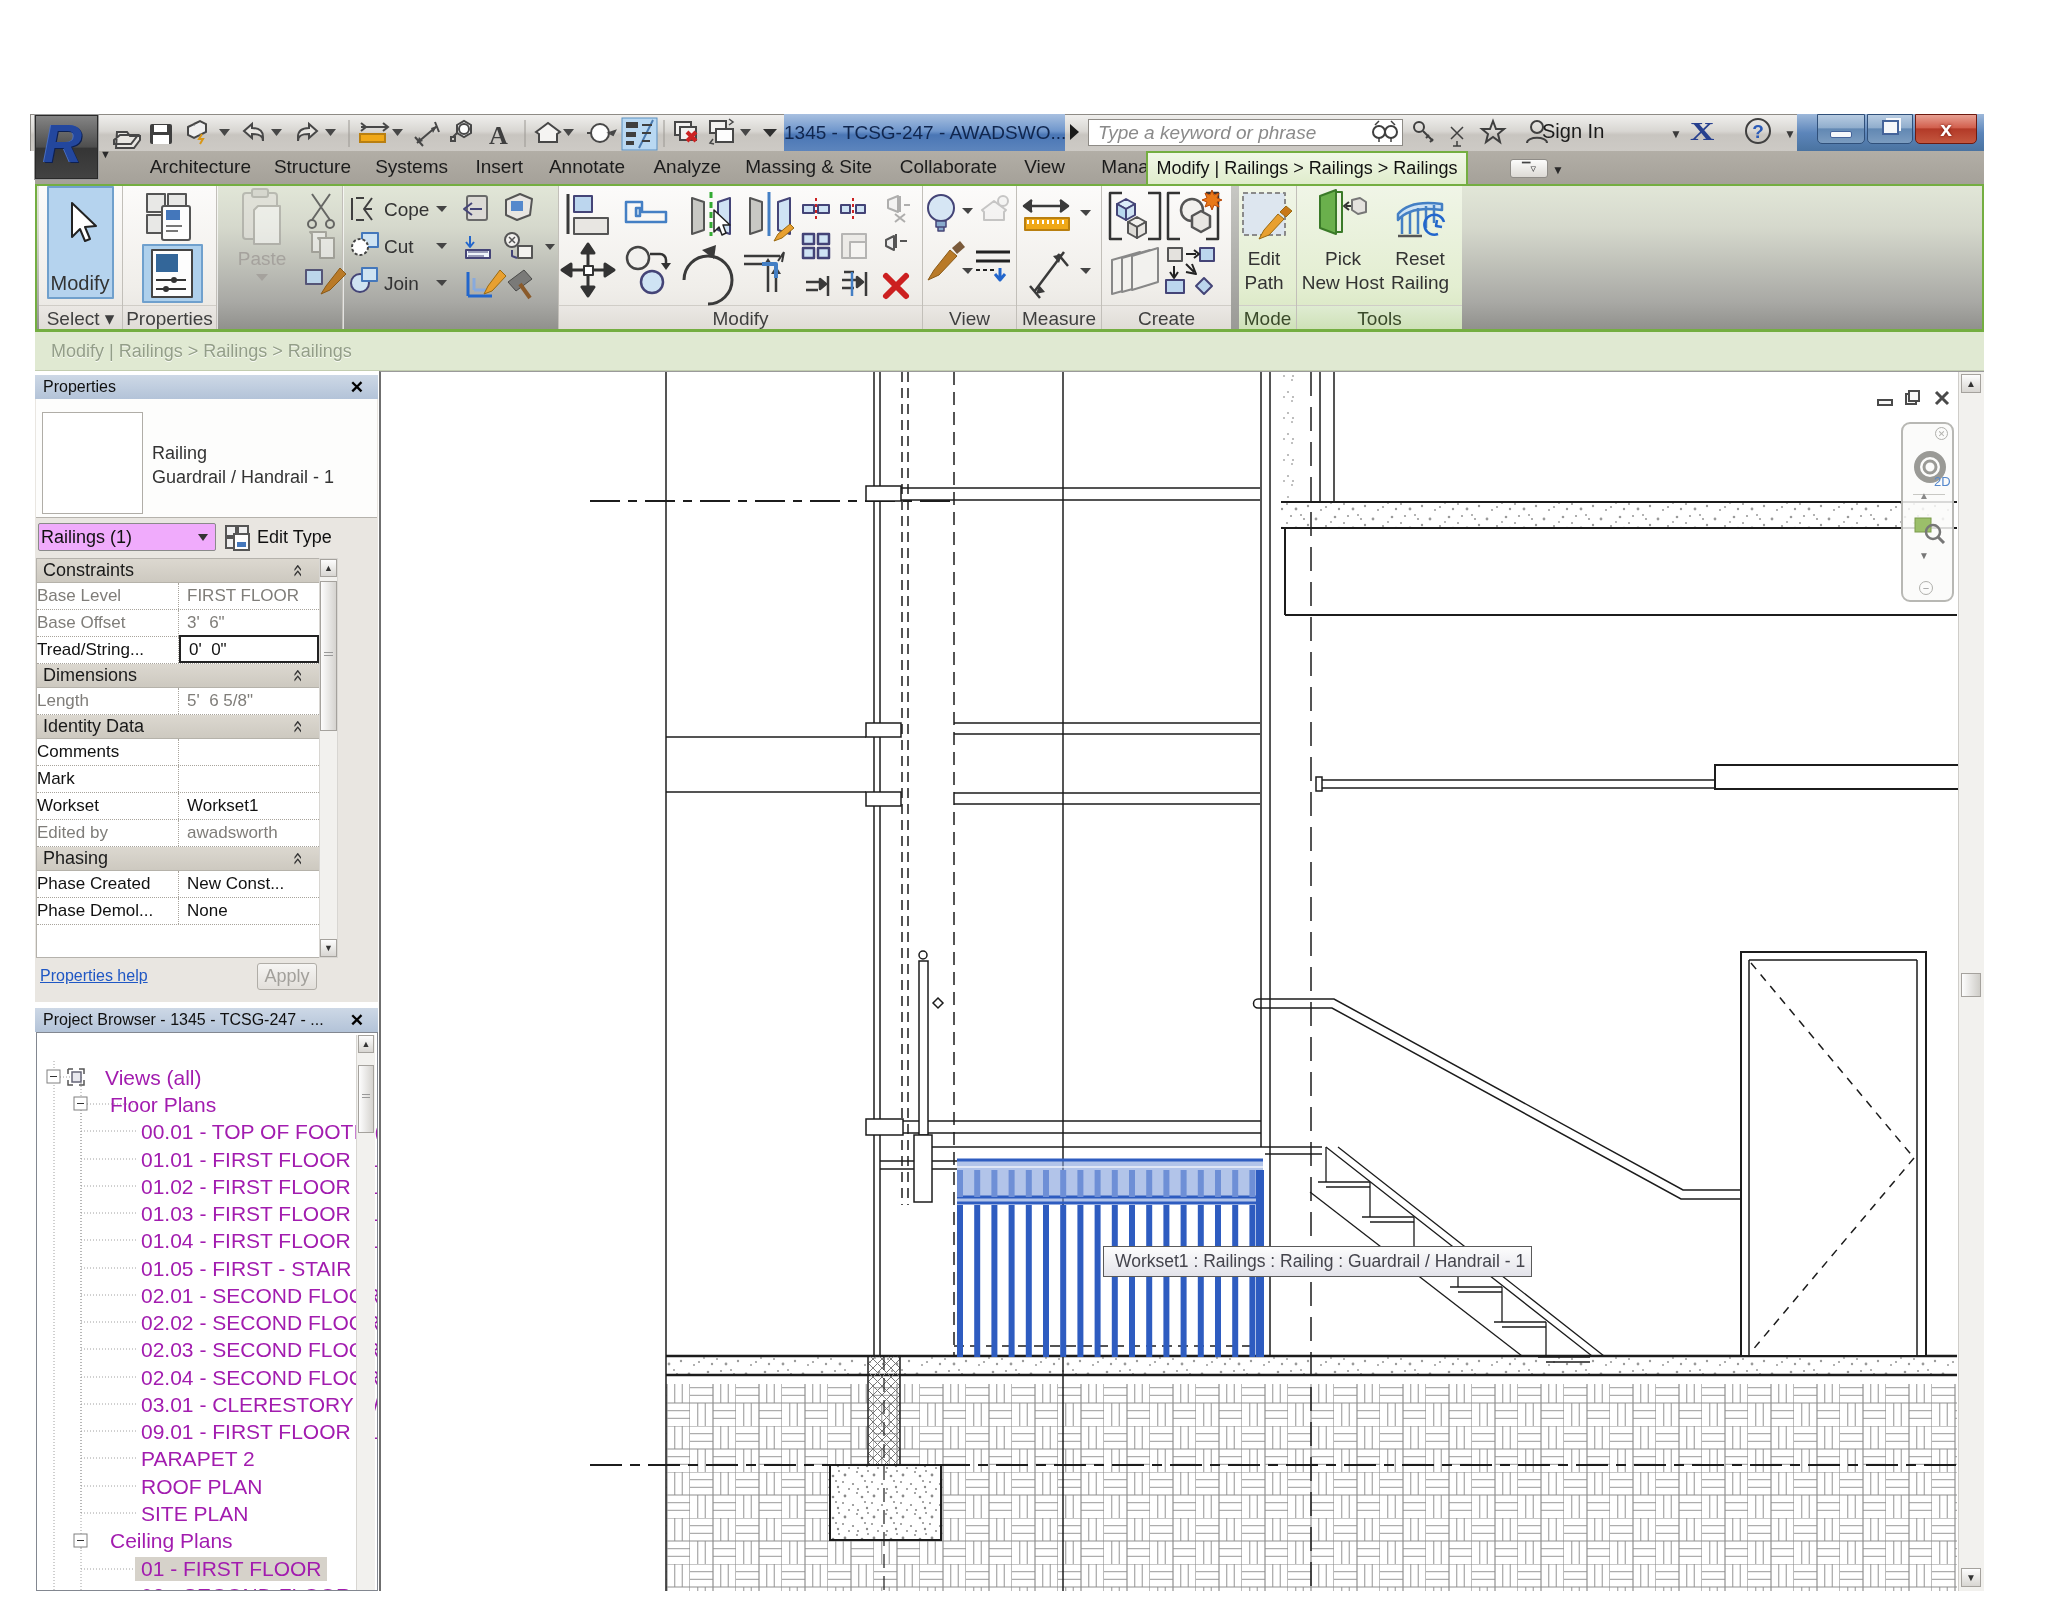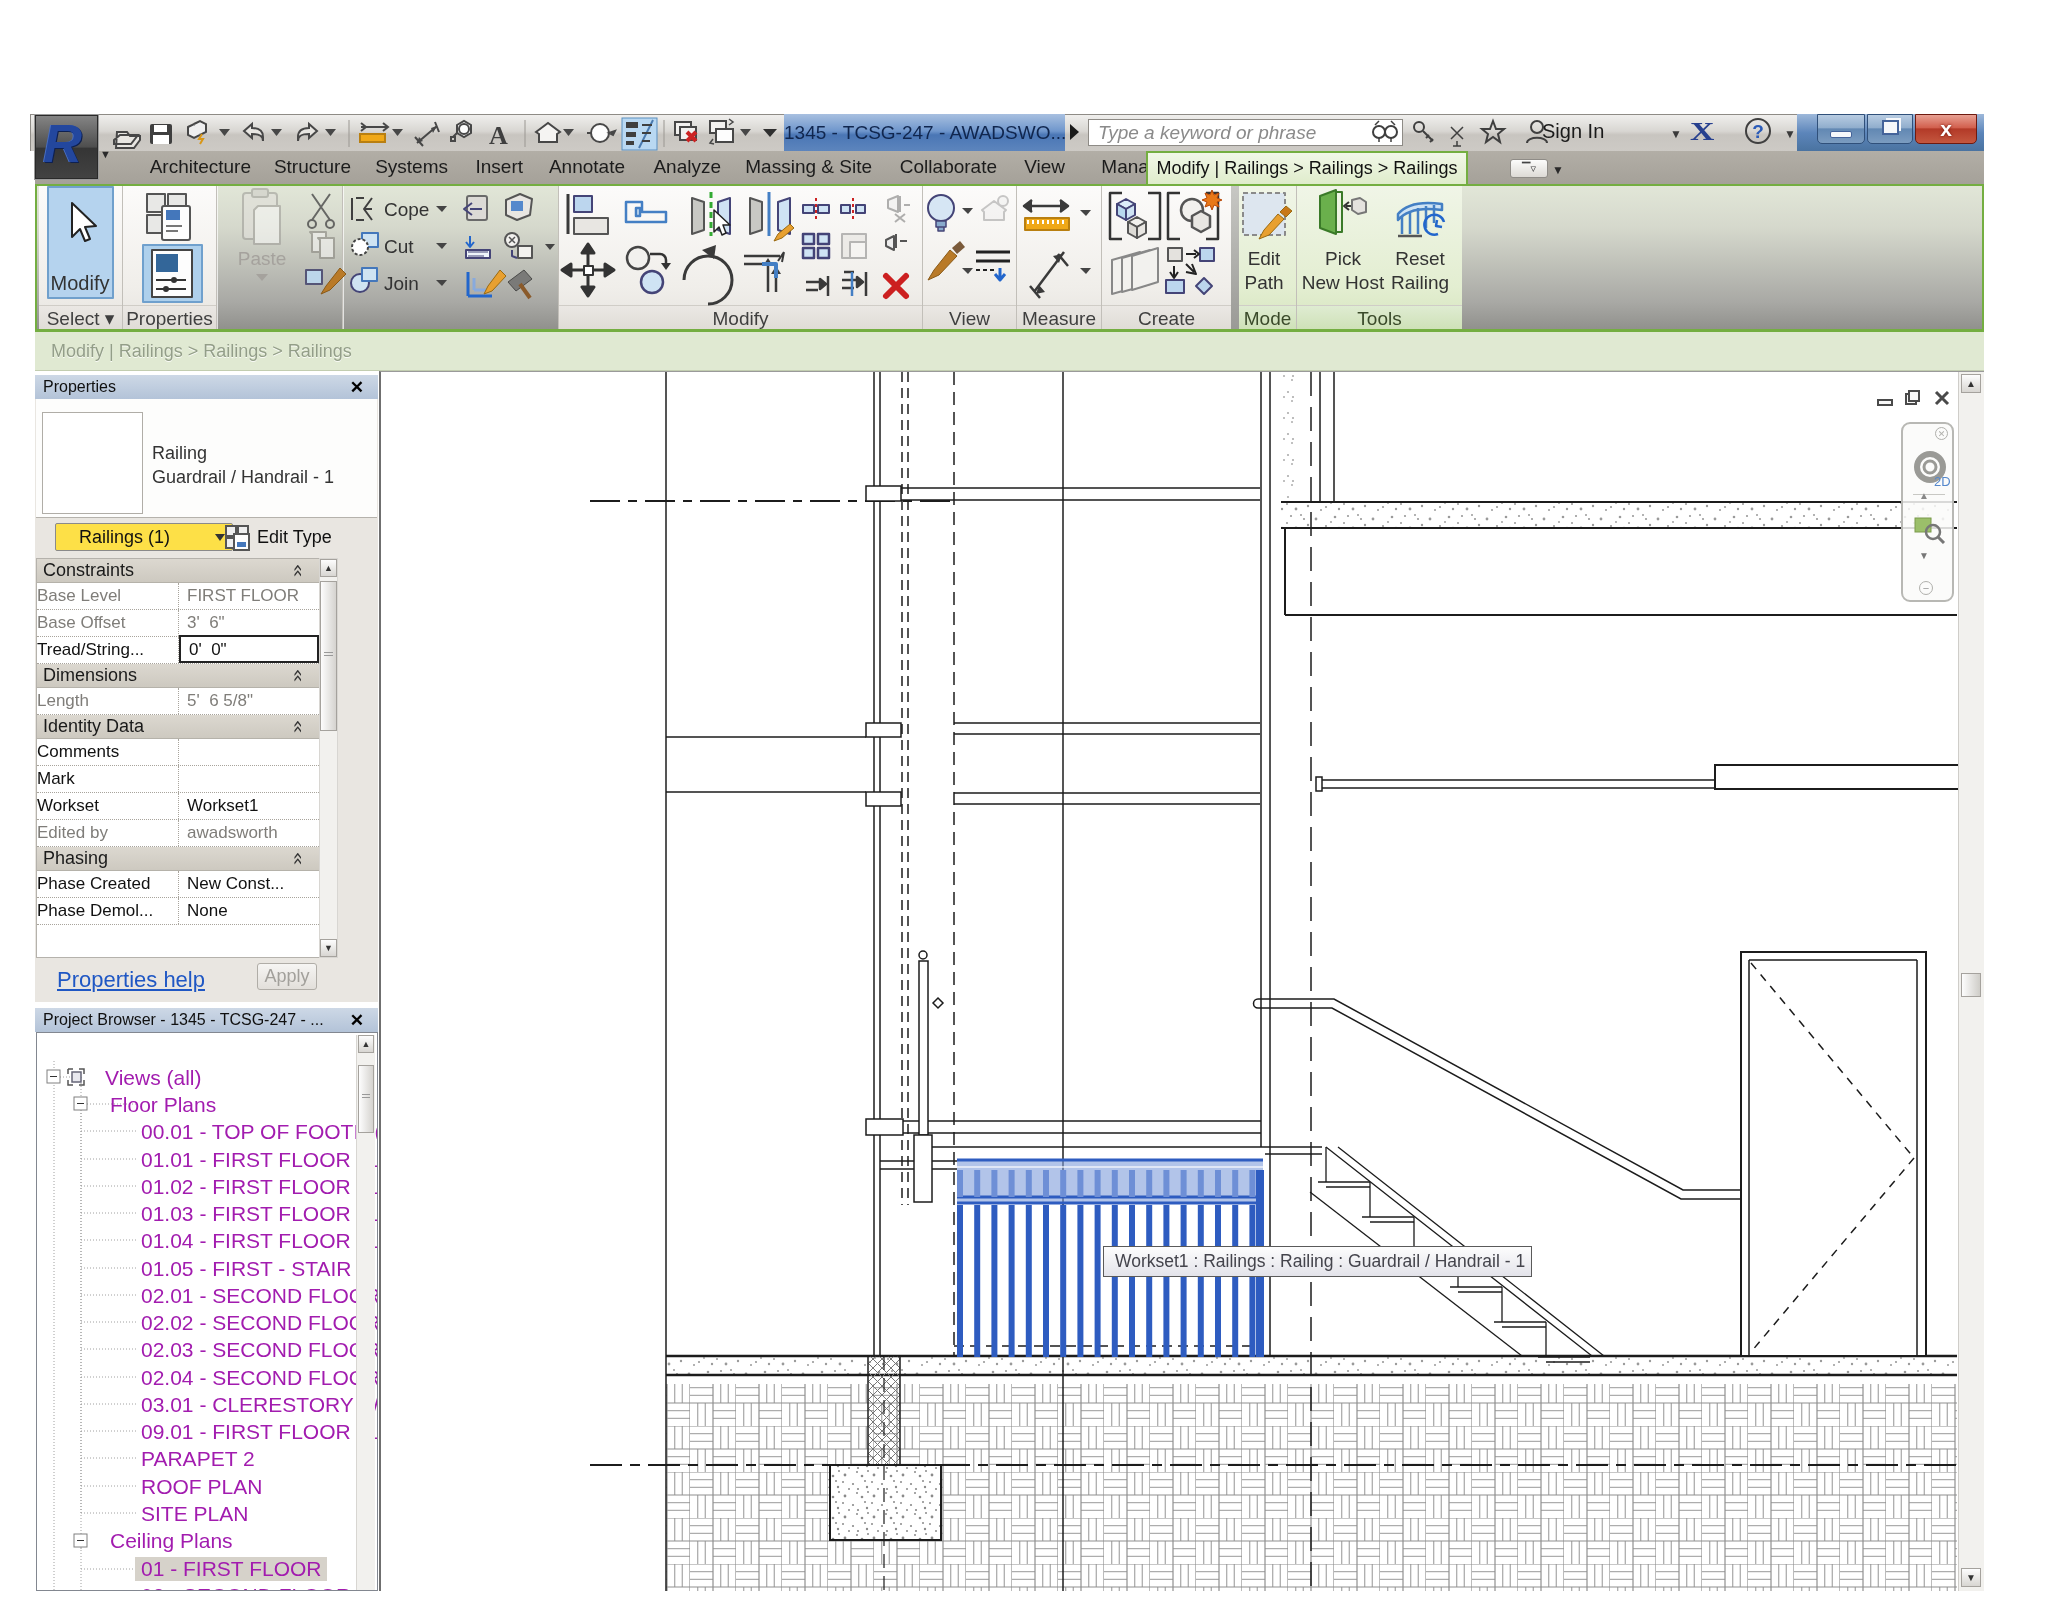--- a/index.html
+++ b/index.html
@@ -480,21 +480,21 @@
 <div id="optionsbar" class="abs">
     <div>Modify | Railings &gt; Railings &gt; Railings</div>
   </div>
 <div id="props" class="abs">
     <div class="phead">Properties<span class="x">✕</span></div>
 <div style="position:absolute;left:1px;top:24px;width:341px;height:119px;background:#fdfdfc;border-bottom:1px solid #b5b2ac">
  <div style="position:absolute;left:6px;top:13px;width:101px;height:102px;background:#fff;border:1px solid #b0ada7"></div>
  <div style="position:absolute;left:116px;top:44px;font-size:18px;color:#333">Railing</div>
  <div style="position:absolute;left:116px;top:68px;font-size:18px;color:#333">Guardrail / Handrail - 1</div>
 </div>
-<div style="position:absolute;left:20px;top:148px;width:178px;height:28px;background:#fde047;border:1px solid #8a8a8a;border-radius:2px;font-size:18px;color:#111;line-height:26px;padding-left:23px">Railings (1)<span style="position:absolute;right:7px;top:10px;width:0;height:0;border-top:7px solid #333;border-left:5px solid transparent;border-right:5px solid transparent"></span></div>
+<div style="position:absolute;left:3px;top:148px;width:178px;height:28px;background:#f0abfc;border:1px solid #8a8a8a;border-radius:2px;font-size:18px;color:#111;line-height:26px;padding-left:2px">Railings (1)<span style="position:absolute;right:7px;top:10px;width:0;height:0;border-top:7px solid #333;border-left:5px solid transparent;border-right:5px solid transparent"></span></div>
 <svg style="position:absolute;left:190px;top:150px" width="26" height="26">
       <rect x="1" y="1" width="10" height="10" fill="#eee" stroke="#555" stroke-width="2"></rect>
       <rect x="13" y="1" width="10" height="10" fill="#eee" stroke="#555" stroke-width="2"></rect>
       <rect x="1" y="13" width="10" height="10" fill="#eee" stroke="#555" stroke-width="2"></rect>
       <rect x="9" y="9" width="15" height="16" fill="#fdfdfd" stroke="#555" stroke-width="2"></rect>
       <rect x="12" y="17" width="9" height="5" fill="#4477bb"></rect>
     </svg>
 <div style="position:absolute;left:222px;top:152px;font-size:18px;color:#111">Edit Type</div>
 <div id="grid" style="position:absolute;left:1px;top:183px;width:283px;height:400px;background:#fff;border:1px solid #b5b2ac;border-right:none">
 <div class="ghead">Constraints<span>»</span></div>
@@ -542,21 +542,21 @@
         <span class="gv ed">None</span>
       </div>
 </div>
 <div id="gridsb" style="position:absolute;left:284px;top:183px;width:19px;height:400px;background:#f2f1ee;border:1px solid #d8d6d2">
  <div style="position:absolute;left:0px;top:0px;width:17px;height:18px;background:linear-gradient(#fdfdfd,#d8d6d2);border:1px solid #a5a29d;text-align:center;font-size:9px;line-height:16px;color:#333">▲</div>
  <div style="position:absolute;left:0px;top:22px;width:17px;height:150px;background:linear-gradient(90deg,#fdfdfd,#d5d3cf);border:1px solid #a5a29d">
         <div style="margin:70px 3px 0;border-top:1px solid #999;border-bottom:1px solid #999;height:4px"></div>
       </div>
  <div style="position:absolute;left:0px;bottom:0px;width:17px;height:18px;background:linear-gradient(#fdfdfd,#d8d6d2);border:1px solid #a5a29d;text-align:center;font-size:9px;line-height:16px;color:#333">▼</div>
 </div>
-<div style="position:absolute;left:22px;top:592px;font-size:22px;color:#1f57c4;text-decoration:underline">Properties help</div>
+<div style="position:absolute;left:5px;top:592px;font-size:16px;color:#1f57c4;text-decoration:underline">Properties help</div>
 <div style="position:absolute;left:222px;top:588px;width:60px;height:27px;background:linear-gradient(#f6f5f3,#e2dfda);border:1px solid #b0ada7;border-radius:3px;font-size:18px;color:#a2a09b;text-align:center;line-height:25px">Apply</div>
 </div>
 <div id="browser" class="abs">
     <div class="phead">Project Browser - 1345 - TCSG-247 - ...<span class="x">✕</span></div>
 <div id="tree" style="position:absolute;left:1px;top:24px;width:342px;height:559px;background:#fff;border:1px solid #828790;overflow:hidden">
 <svg width="340" height="557" style="position:absolute;left:0;top:0">
 <g stroke="#a0a0a0" stroke-width="1" stroke-dasharray="1 2" fill="none">
 <line x1="17" y1="28" x2="17" y2="557"></line>
 <line x1="44" y1="44" x2="44" y2="516"></line>
 <line x1="17" y1="44" x2="36" y2="44"></line>

